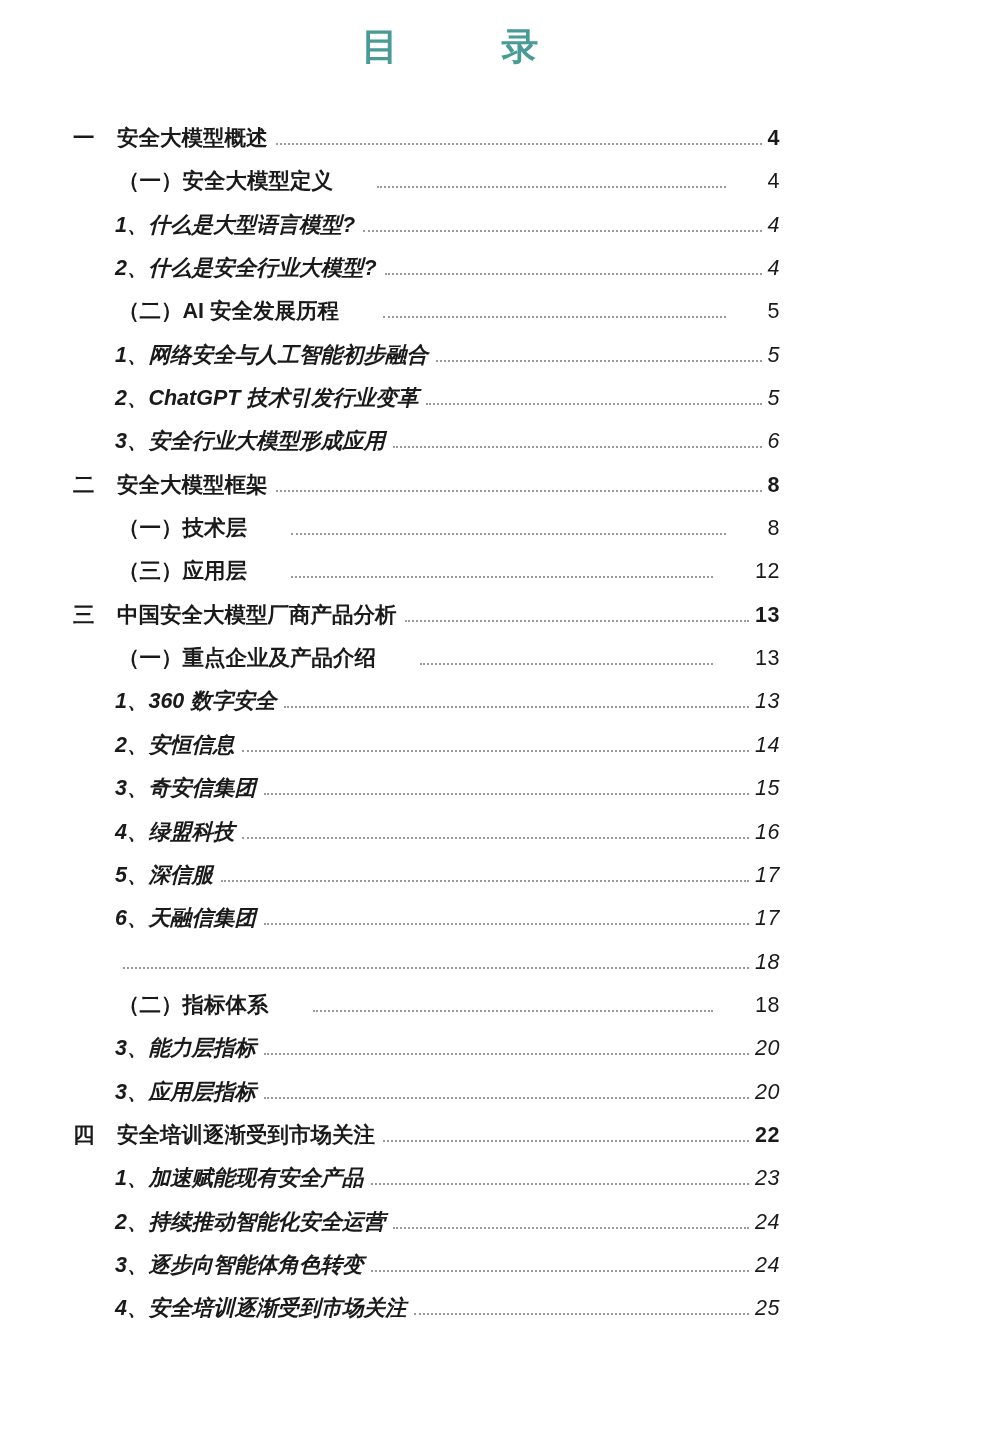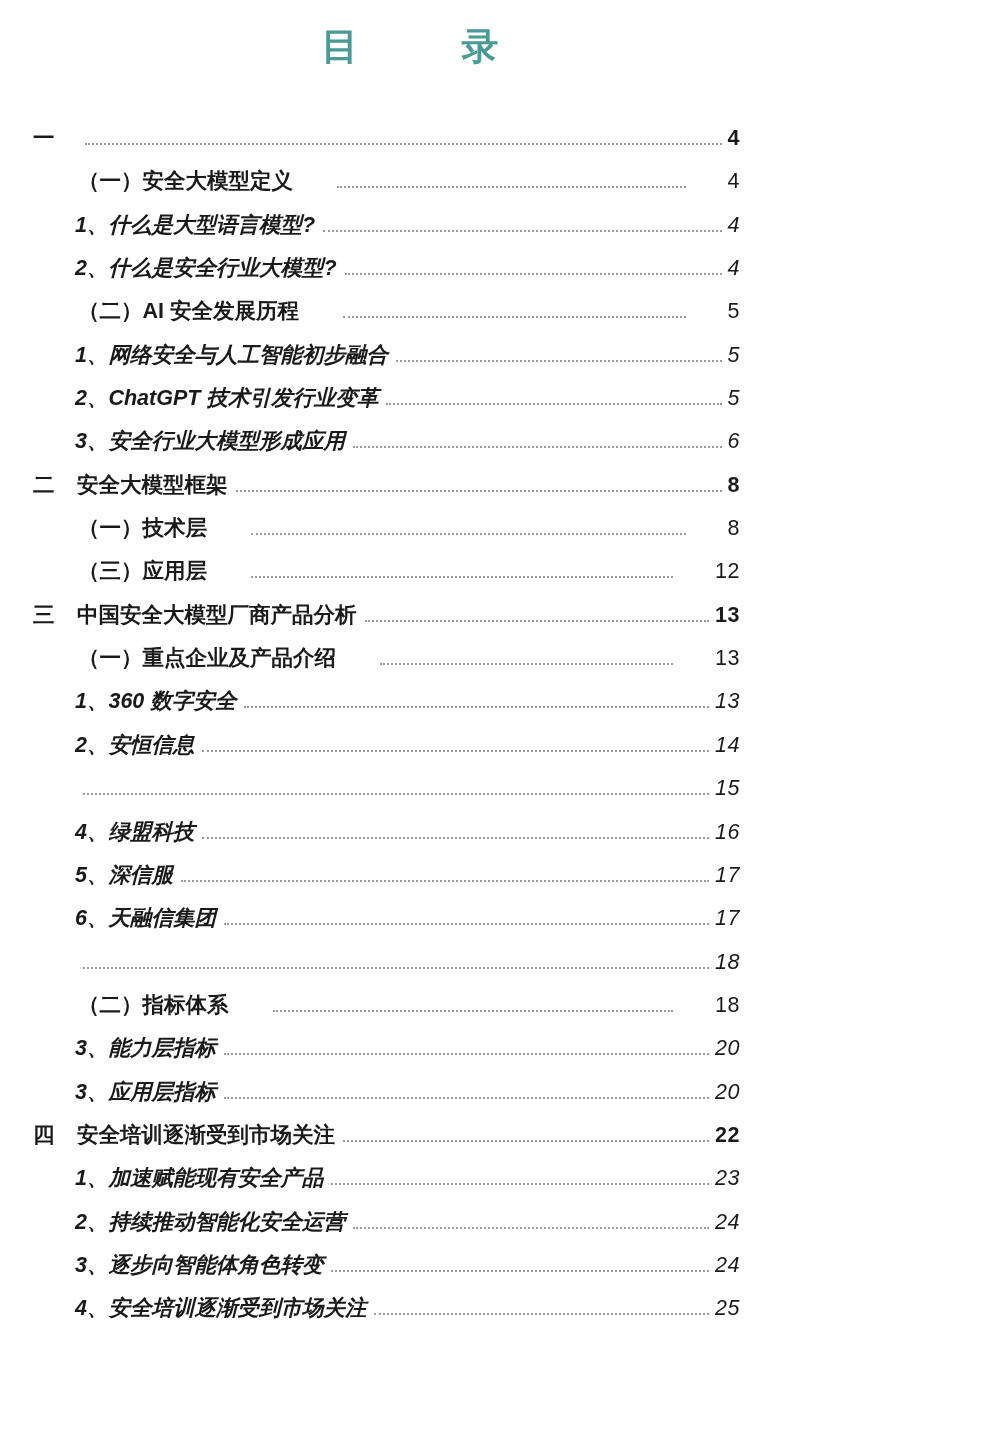--- a/index.html
+++ b/index.html
@@ -8,20 +8,21 @@
     width: 982px; height: 1430px;
     background: #ffffff;
     font-family: "Liberation Sans", sans-serif;
     color: #1a1a1a;
     overflow: hidden;
   }
   .page {
     position: relative;
     width: 820px; height: 1430px;
     background: #ffffff;
+    margin-left: 40px;
   }
   .doc-title {
     margin: 0;
     padding-top: 22px;
     text-align: center;
     font-size: 37px;
     font-weight: 700;
     color: #4A9B96;
     letter-spacing: 1.25em;
     margin-right: -1.25em; 
@@ -66,20 +67,21 @@
 </style>
 </head>
 <body>
 
 <div class="page">
   <h1 class="doc-title">目 录</h1>
 
   <div class="toc" id="toc-list">
       <div class="toc-row level-1">
     <span class="toc-marker">一</span>
+    <span class="toc-label">安全大模型概述</span>
     <span class="toc-leader"></span>
     <span class="toc-page">4</span>
   </div>
       <div class="toc-row level-2">
 
     <span class="toc-label">（一）安全大模型定义</span>
     <span class="toc-leader"></span>
     <span class="toc-page">4</span>
   </div>
       <div class="toc-row level-3">
@@ -155,20 +157,21 @@
     <span class="toc-page">13</span>
   </div>
       <div class="toc-row level-3">
 
     <span class="toc-label">2、安恒信息</span>
     <span class="toc-leader"></span>
     <span class="toc-page">14</span>
   </div>
       <div class="toc-row level-3">
 
+    <span class="toc-label">3、奇安信集团</span>
     <span class="toc-leader"></span>
     <span class="toc-page">15</span>
   </div>
       <div class="toc-row level-3">
 
     <span class="toc-label">4、绿盟科技</span>
     <span class="toc-leader"></span>
     <span class="toc-page">16</span>
   </div>
       <div class="toc-row level-3">

